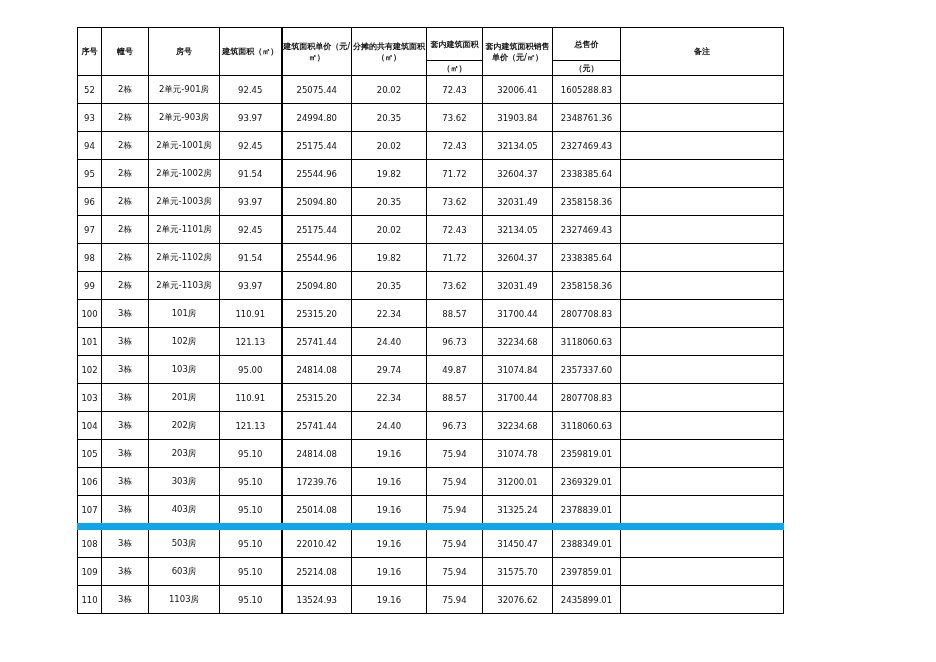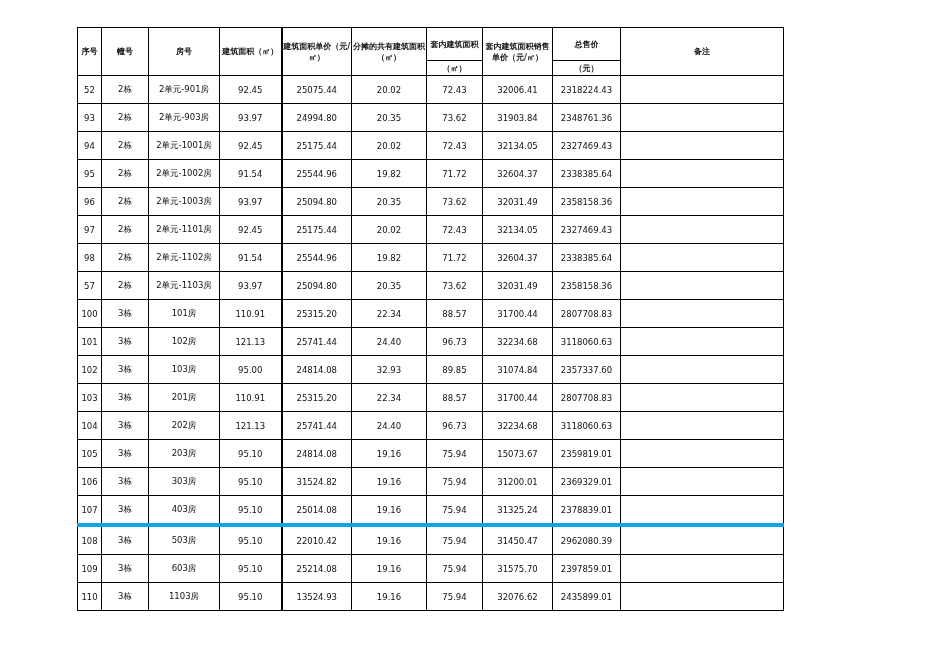--- a/index.html
+++ b/index.html
@@ -12,21 +12,21 @@
   }
   table.sheet td, table.sheet th {
     border: 1px solid #000; padding: 0; text-align: center; vertical-align: middle;
     overflow: hidden; white-space: nowrap;
   }
   th { font-weight: bold; font-size: 8px; line-height: 11px; white-space: normal !important; }
   th.main { height: 32px; }
   th.sub { height: 14px; font-weight: bold; }
   td { font-size: 8.5px; height: 27px; }
   .thick-left { border-left: 2px solid #000 !important; }
-  tr.thick-top td { border-top: 4px solid #0ea5e9; }
+  tr.thick-top td { border-top: 7px solid #0ea5e9; }
   th.wrap { white-space: normal; padding: 0 2px; }
 </style>
 </head>
 <body>
 
 <table class="sheet">
   <colgroup>
     <col style="width:24px">
     <col style="width:47px">
     <col style="width:71px">
@@ -59,21 +59,21 @@
   <tbody id="rows">
       <tr>
         <td>52</td>
         <td>2栋</td>
         <td>2单元-901房</td>
         <td>92.45</td>
         <td class="thick-left">25075.44</td>
         <td>20.02</td>
         <td>72.43</td>
         <td>32006.41</td>
-        <td>2318224.43</td>
+        <td>1605288.83</td>
         <td></td>
       </tr>
       <tr>
         <td>93</td>
         <td>2栋</td>
         <td>2单元-903房</td>
         <td>93.97</td>
         <td class="thick-left">24994.80</td>
         <td>20.35</td>
         <td>73.62</td>
@@ -135,21 +135,21 @@
         <td>2单元-1102房</td>
         <td>91.54</td>
         <td class="thick-left">25544.96</td>
         <td>19.82</td>
         <td>71.72</td>
         <td>32604.37</td>
         <td>2338385.64</td>
         <td></td>
       </tr>
       <tr>
-        <td>57</td>
+        <td>99</td>
         <td>2栋</td>
         <td>2单元-1103房</td>
         <td>93.97</td>
         <td class="thick-left">25094.80</td>
         <td>20.35</td>
         <td>73.62</td>
         <td>32031.49</td>
         <td>2358158.36</td>
         <td></td>
       </tr>
@@ -176,22 +176,22 @@
         <td>32234.68</td>
         <td>3118060.63</td>
         <td></td>
       </tr>
       <tr>
         <td>102</td>
         <td>3栋</td>
         <td>103房</td>
         <td>95.00</td>
         <td class="thick-left">24814.08</td>
-        <td>32.93</td>
-        <td>89.85</td>
+        <td>29.74</td>
+        <td>49.87</td>
         <td>31074.84</td>
         <td>2357337.60</td>
         <td></td>
       </tr>
       <tr>
         <td>103</td>
         <td>3栋</td>
         <td>201房</td>
         <td>110.91</td>
         <td class="thick-left">25315.20</td>
@@ -214,30 +214,30 @@
         <td></td>
       </tr>
       <tr>
         <td>105</td>
         <td>3栋</td>
         <td>203房</td>
         <td>95.10</td>
         <td class="thick-left">24814.08</td>
         <td>19.16</td>
         <td>75.94</td>
-        <td>15073.67</td>
+        <td>31074.78</td>
         <td>2359819.01</td>
         <td></td>
       </tr>
       <tr>
         <td>106</td>
         <td>3栋</td>
         <td>303房</td>
         <td>95.10</td>
-        <td class="thick-left">31524.82</td>
+        <td class="thick-left">17239.76</td>
         <td>19.16</td>
         <td>75.94</td>
         <td>31200.01</td>
         <td>2369329.01</td>
         <td></td>
       </tr>
       <tr>
         <td>107</td>
         <td>3栋</td>
         <td>403房</td>
@@ -251,21 +251,21 @@
       </tr>
       <tr class="thick-top">
         <td>108</td>
         <td>3栋</td>
         <td>503房</td>
         <td>95.10</td>
         <td class="thick-left">22010.42</td>
         <td>19.16</td>
         <td>75.94</td>
         <td>31450.47</td>
-        <td>2962080.39</td>
+        <td>2388349.01</td>
         <td></td>
       </tr>
       <tr>
         <td>109</td>
         <td>3栋</td>
         <td>603房</td>
         <td>95.10</td>
         <td class="thick-left">25214.08</td>
         <td>19.16</td>
         <td>75.94</td>

